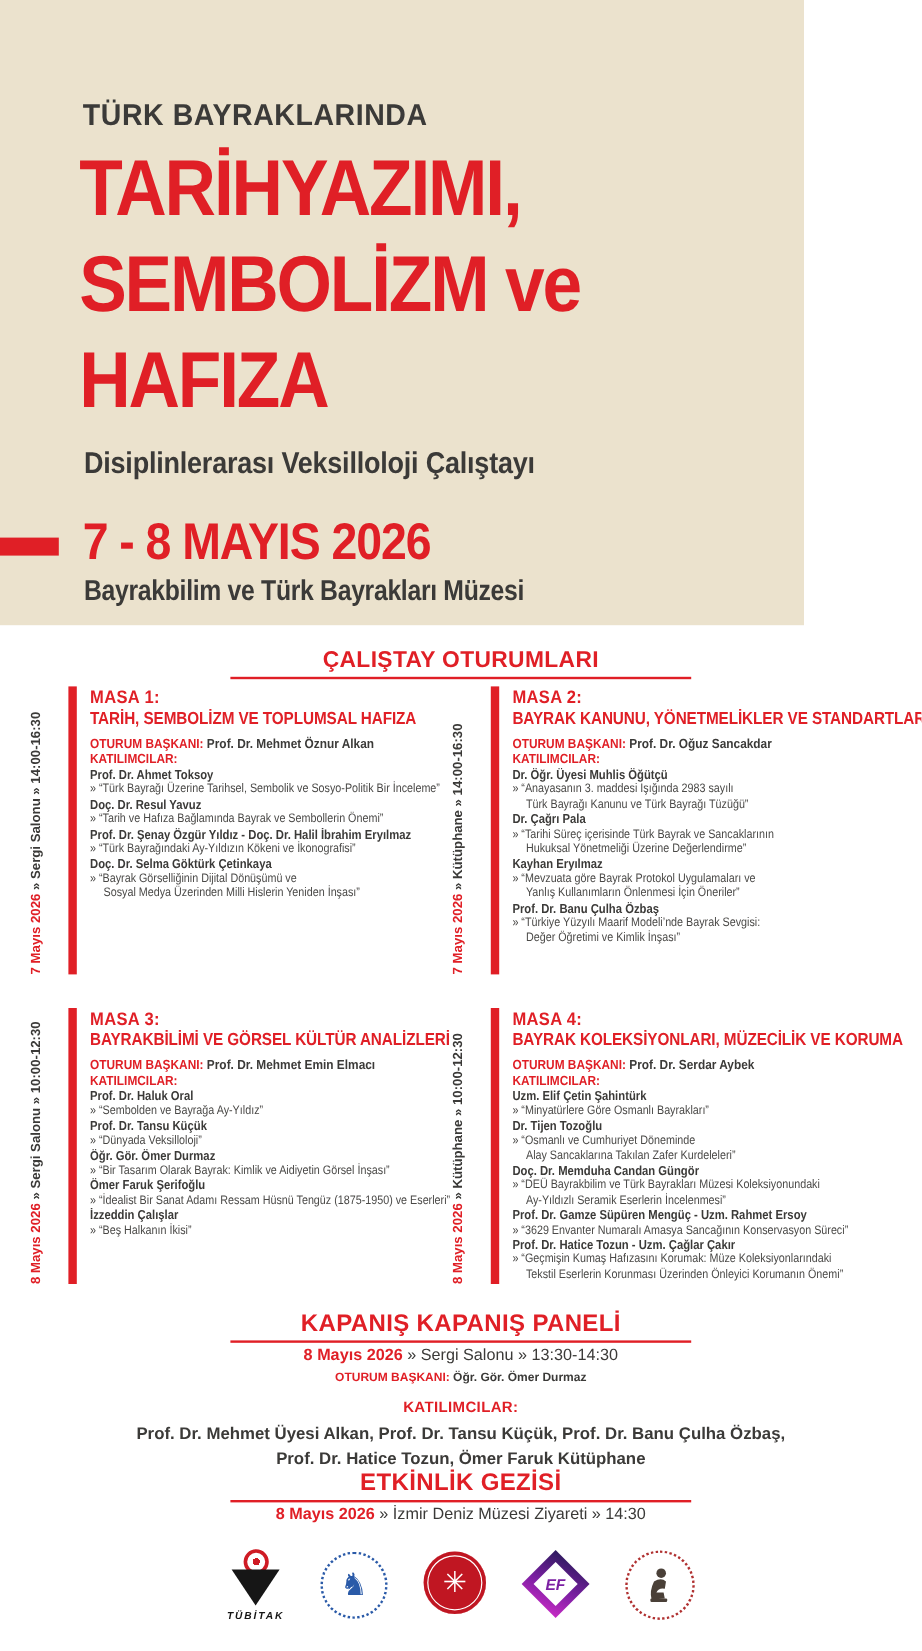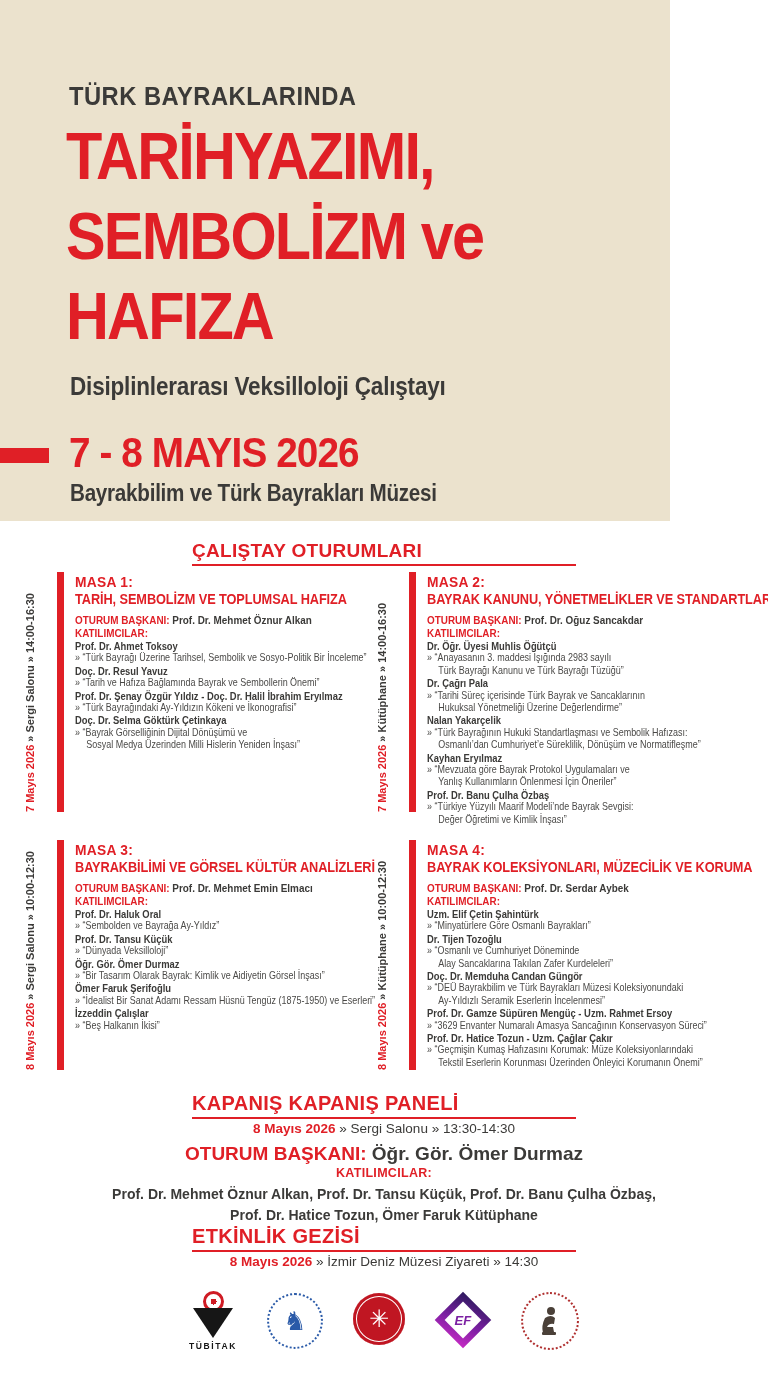--- a/index.html
+++ b/index.html
@@ -12,21 +12,21 @@
   .big-title{position:absolute;left:66px;top:116px;font-size:66px;line-height:80px;font-weight:700;
              color:#e01f26;letter-spacing:-2px;transform:scaleX(.9);transform-origin:0 0;white-space:nowrap;}
   .subtitle{position:absolute;left:70px;top:372px;font-size:25px;font-weight:600;color:#3b3a38;
             transform:scaleX(.9);transform-origin:0 0;white-space:nowrap;letter-spacing:-.2px;}
   .date-chip{position:absolute;left:0;top:448px;width:49px;height:15px;background:#e01f26;}
   .date-range{position:absolute;left:69px;top:428px;font-size:43px;font-weight:800;color:#e01f26;
               letter-spacing:-1px;transform:scaleX(.9);transform-origin:0 0;white-space:nowrap;}
   .venue{position:absolute;left:70px;top:479px;font-size:24px;font-weight:700;color:#3b3a38;
          transform:scaleX(.86);transform-origin:0 0;white-space:nowrap;letter-spacing:-.3px;}
   
-  .sec-head{position:absolute;left:192px;width:384px;text-align:left;color:#e01f26;font-weight:800;
+  .sec-head{position:absolute;left:192px;width:384px;text-align:center;color:#e01f26;font-weight:800;
             border-bottom:2px solid #e01f26;padding-bottom:2px;letter-spacing:.3px;white-space:nowrap;}
   .sec-sessions{top:540px;font-size:19px;}
   .sec-closing{top:1092px;font-size:20px;}
   .sec-trip{top:1225px;font-size:20px;}
   
   .session{position:absolute;}
   .s0{left:36px;top:570px;width:348px;height:242px;}
   .s1{left:388px;top:570px;width:380px;height:242px;}
   .s2{left:36px;top:838px;width:348px;height:232px;}
   .s3{left:388px;top:838px;width:380px;height:232px;}
@@ -47,33 +47,33 @@
           transform:scaleX(.9);transform-origin:0 0;}
   .item .name{font-size:10.8px;font-weight:700;color:#3b3a38;line-height:12.4px;white-space:nowrap;
               transform:scaleX(.87);transform-origin:0 0;}
   .item .line{font-size:10.3px;color:#4a4947;line-height:12.4px;white-space:nowrap;
               transform:scaleX(.87);transform-origin:0 0;}
   .item .cont{padding-left:13px;}
   
   .cline{position:absolute;left:0;width:768px;text-align:center;white-space:nowrap;}
   .meta{font-size:13.5px;color:#3b3a38;}
   .meta .d{color:#e01f26;font-weight:700;}
-  .chairline{font-size:19px;}
+  .chairline{font-size:10px;}
   .chairline b{color:#3b3a38;}
   .katline{font-size:12.5px;color:#e01f26;font-weight:700;letter-spacing:.3px;}
   .nameline{font-size:14px;font-weight:700;color:#3b3a38;}
   
   .logos{position:absolute;left:0;top:1291px;width:768px;display:flex;justify-content:center;
          align-items:flex-start;gap:30px;}
   .logo{display:flex;flex-direction:column;align-items:center;}
   .tub-rings{width:15px;height:15px;border-radius:50%;border:3px solid #cf1b24;
              background:radial-gradient(circle,#cf1b24 0 3px,#fff 3px);}
   .tub-tri{width:0;height:0;border-left:20px solid transparent;border-right:20px solid transparent;
            border-top:30px solid #161616;margin-top:-4px;}
-  .tub-txt{font-size:8.5px;font-weight:700;letter-spacing:1.6px;color:#161616;margin-top:3px;}
+  .tub-txt{font-size:8.5px;font-weight:700;letter-spacing:1.6px;color:#161616;margin-top:3px;font-style:italic;}
   .deu-circle{width:52px;height:52px;border-radius:50%;background:#fff;border:2px dotted #2a5aa8;
               display:flex;align-items:center;justify-content:center;margin-top:2px;}
   .deu-circle span{font-family:"DejaVu Sans", sans-serif;font-size:26px;color:#2a5aa8;line-height:1;}
   .mus-circle{width:52px;height:52px;border-radius:50%;background:#c01622;margin-top:2px;
               box-shadow:inset 0 0 0 3px #c01622, inset 0 0 0 4px #fff;
               display:flex;align-items:center;justify-content:center;}
   .mus-circle span{font-family:"DejaVu Sans", sans-serif;font-size:24px;color:#fff;line-height:1;}
   .ef-wrap{width:56px;height:56px;display:flex;align-items:center;justify-content:center;margin-top:1px;}
   .ef-diamond{width:40px;height:40px;transform:rotate(45deg);
               background:linear-gradient(160deg,#2d1a5e 0%,#7b1fa2 55%,#c62bc4 100%);
@@ -146,25 +146,20 @@
             <div class="name">Dr. Öğr. Üyesi Muhlis Öğütçü</div>
             <div class="line">» “Anayasanın 3. maddesi Işığında 2983 sayılı</div>
             <div class="line cont">Türk Bayrağı Kanunu ve Türk Bayrağı Tüzüğü”</div>
           </div>
           <div class="item">
             <div class="name">Dr. Çağrı Pala</div>
             <div class="line">» “Tarihi Süreç içerisinde Türk Bayrak ve Sancaklarının</div>
             <div class="line cont">Hukuksal Yönetmeliği Üzerine Değerlendirme”</div>
           </div>
           <div class="item">
-            <div class="name">Nalan Yakarçelik</div>
-            <div class="line">» “Türk Bayrağının Hukuki Standartlaşması ve Sembolik Hafızası:</div>
-            <div class="line cont">Osmanlı’dan Cumhuriyet’e Süreklilik, Dönüşüm ve Normatifleşme”</div>
-          </div>
-          <div class="item">
             <div class="name">Kayhan Eryılmaz</div>
             <div class="line">» “Mevzuata göre Bayrak Protokol Uygulamaları ve</div>
             <div class="line cont">Yanlış Kullanımların Önlenmesi İçin Öneriler”</div>
           </div>
           <div class="item">
             <div class="name">Prof. Dr. Banu Çulha Özbaş</div>
             <div class="line">» “Türkiye Yüzyılı Maarif Modeli’nde Bayrak Sevgisi:</div>
             <div class="line cont">Değer Öğretimi ve Kimlik İnşası”</div>
           </div>
         </div>
@@ -237,21 +232,21 @@
             <div class="line cont">Tekstil Eserlerin Korunması Üzerinden Önleyici Korumanın Önemi”</div>
           </div>
         </div>
     </div>
   </section>
 
   <h2 class="sec-head sec-closing" style="margin:0;">KAPANIŞ KAPANIŞ PANELİ</h2>
   <div class="cline meta" style="top:1121px;"><span class="d">8 Mayıs 2026</span><span> » Sergi Salonu » 13:30-14:30</span></div>
   <div class="cline chairline" style="top:1143px;"><span class="lbl">OTURUM BAŞKANI:</span> <b>Öğr. Gör. Ömer Durmaz</b></div>
   <div class="cline katline" style="top:1166px;">KATILIMCILAR:</div>
-  <div class="cline nameline" style="top:1186px;">Prof. Dr. Mehmet Öznur Alkan, Prof. Dr. Tansu Küçük, Prof. Dr. Banu Çulha Özbaş,</div>
+  <div class="cline nameline" style="top:1186px;">Prof. Dr. Mehmet Üyesi Alkan, Prof. Dr. Tansu Küçük, Prof. Dr. Banu Çulha Özbaş,</div>
   <div class="cline nameline" style="top:1207px;">Prof. Dr. Hatice Tozun, Ömer Faruk Kütüphane</div>
 
   <h2 class="sec-head sec-trip" style="margin:0;">ETKİNLİK GEZİSİ</h2>
   <div class="cline meta" style="top:1254px;"><span class="d">8 Mayıs 2026</span><span> » İzmir Deniz Müzesi Ziyareti » 14:30</span></div>
 
   <div class="logos">
     <div class="logo">
       <div class="tub-rings"></div>
       <div class="tub-tri"></div>
       <div class="tub-txt">TÜBİTAK</div>

